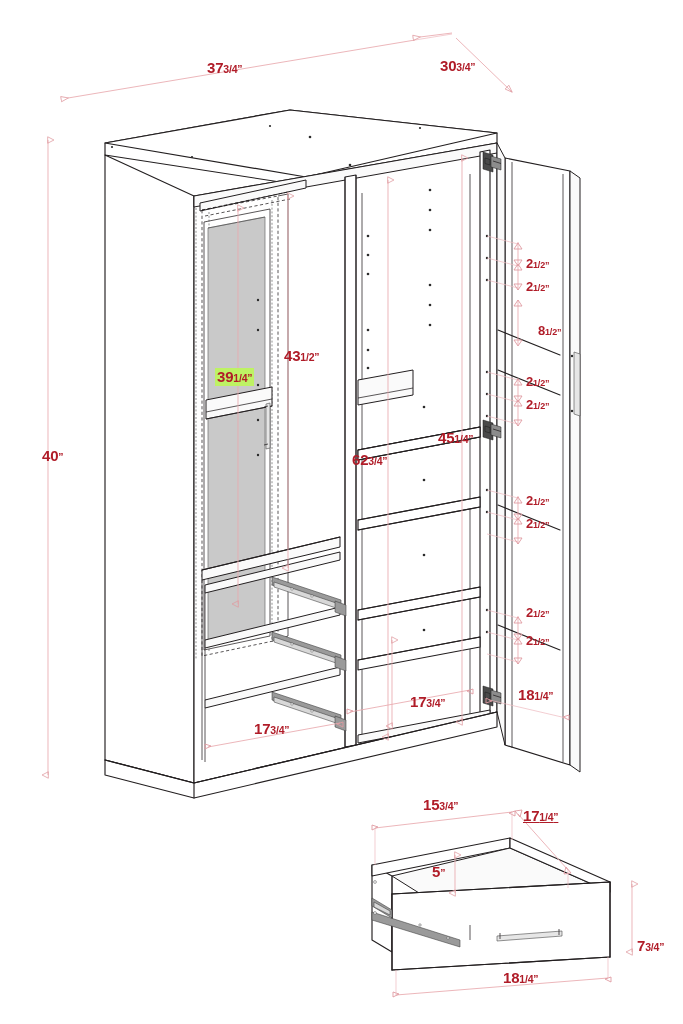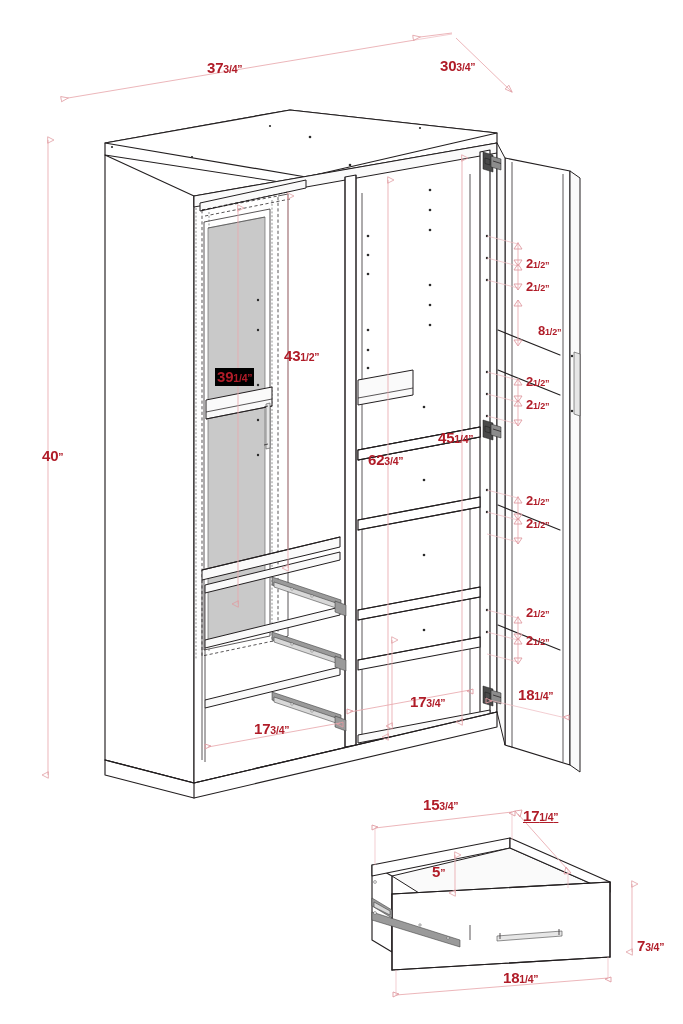--- a/index.html
+++ b/index.html
@@ -13,21 +13,21 @@
     font-family:"Liberation Sans",sans-serif;
     font-weight:bold;
     white-space:nowrap;
     line-height:1;
     letter-spacing:-0.2px;
     user-select:none;
   }
   .dimtext .whole{font-size:15px;font-weight:bold;}
   .dimtext .frac{font-size:10.5px;font-weight:bold;}
   .dimtext .unit{font-size:10.5px;font-weight:bold;}
-  .dimtext.boxed{background:#000000;padding:1px 2px;}
+  .dimtext.boxed{background:#bef264;padding:1px 2px;}
   .dimtext.sm .whole{font-size:13px;}
   .dimtext.sm .frac{font-size:9px;}
   .dimtext.sm .unit{font-size:9px;}
 </style>
 </head>
 <body>
 
 <div id="stage">
 
 <svg width="683" height="1024" viewBox="0 0 683 1024">
@@ -429,21 +429,21 @@
 </div>
 
 <div class="dimtext boxed" style="left:215px;top:368px;">
   <span class="whole">39</span><span class="frac">1/4</span><span class="unit">”</span>
 </div>
 
 <div class="dimtext" style="left:284px;top:348px;">
   <span class="whole">43</span><span class="frac">1/2</span><span class="unit">”</span>
 </div>
 
-<div class="dimtext" style="left:368px;top:452px;">
+<div class="dimtext" style="left:352px;top:452px;">
   <span class="whole">62</span><span class="frac">3/4</span><span class="unit">”</span>
 </div>
 
 <div class="dimtext" style="left:438px;top:430px;">
   <span class="whole">45</span><span class="frac">1/4</span><span class="unit">”</span>
 </div>
 
 <div class="dimtext" style="left:410px;top:694px;">
   <span class="whole">17</span><span class="frac">3/4</span><span class="unit">”</span>
 </div>

